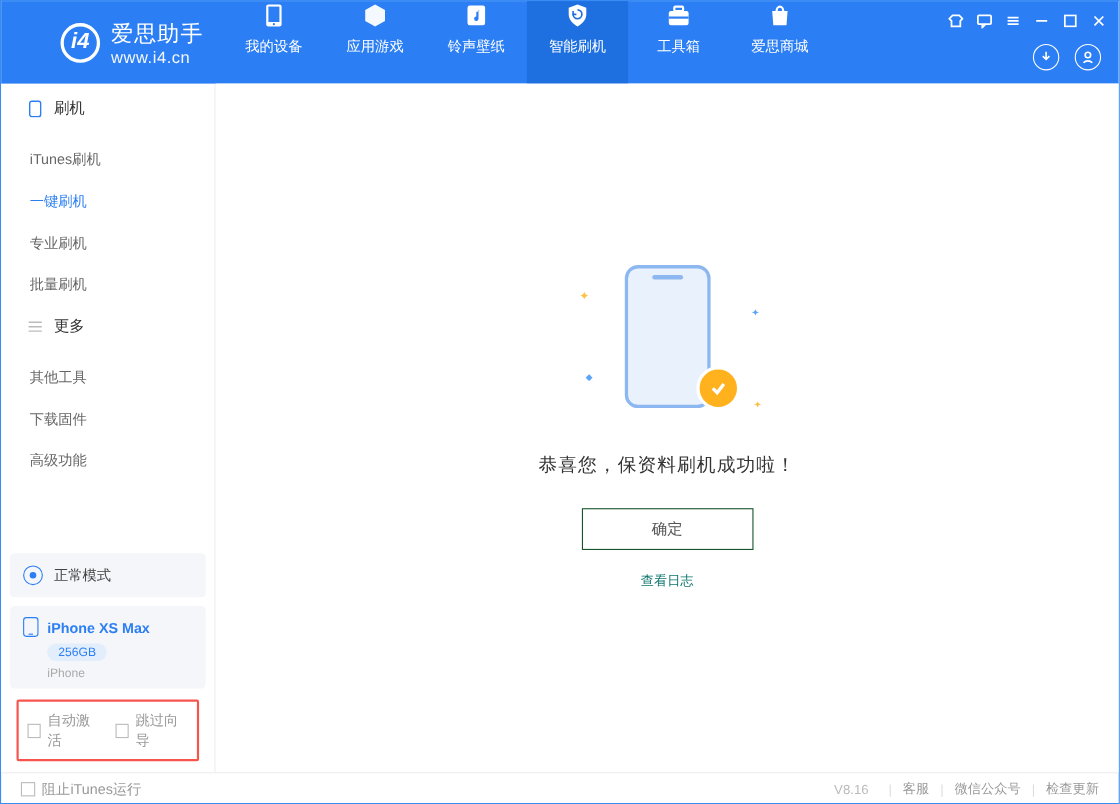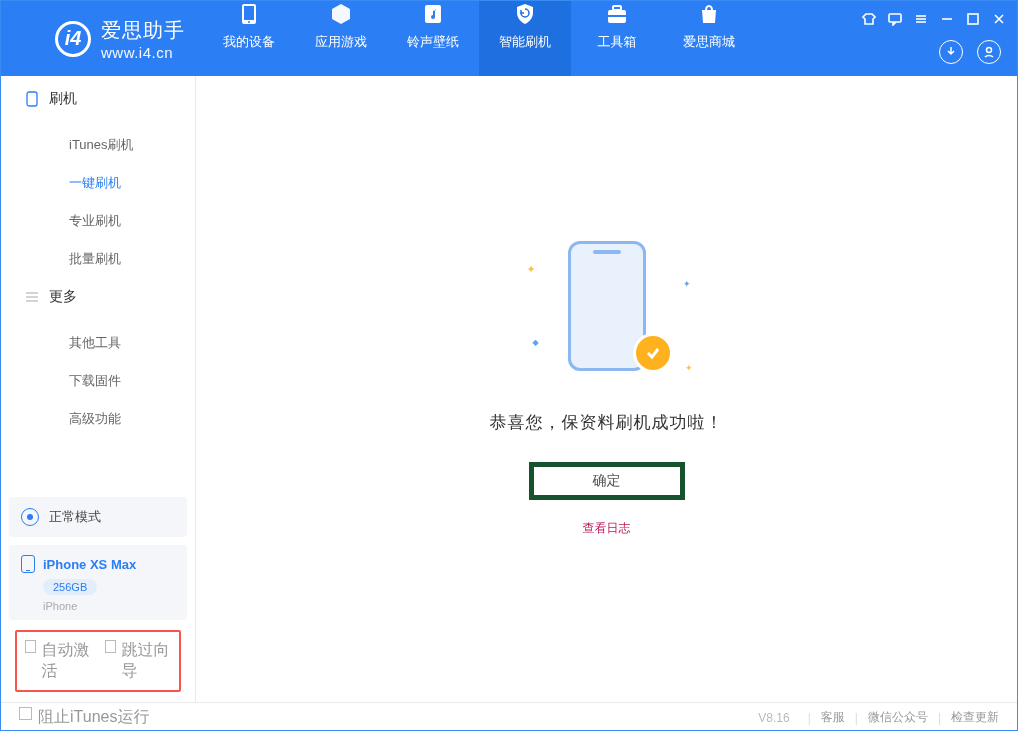--- a/index.html
+++ b/index.html
@@ -28,55 +28,55 @@
     .hc svg { stroke: #fff; fill: none; }
     
     
     .body { display: flex; height: 626px; }
     
     
     .sidebar { width: 195px; background: #fff; border-right: 1px solid #eaeaea; display: flex; flex-direction: column; }
     .sb-top { flex: 1; overflow: auto; padding-top: 14px; }
     .sb-group-header { display: flex; align-items: flex-start; height: 36px; padding-left: 22px; font-size: 14px; color: #333; font-weight: 500; }
     .sb-group-header .gicon { width: 18px; height: 18px; margin-right: 8px; display: flex; align-items: center; justify-content: center; }
-    .sb-item { height: 38px; display: flex; align-items: center; padding-left: 68px; font-size: 13px; color: #666; cursor: pointer; }
+    .sb-item { height: 38px; display: flex; align-items: center; padding-left: 26px; font-size: 13px; color: #666; cursor: pointer; }
     .sb-item.active { color: #2b7ef3; }
     
     .sb-bottom { padding: 6px 8px 8px 8px; }
     .mode-card { background: #f4f6fa; border-radius: 4px; height: 40px; display: flex; align-items: center; padding-left: 12px; font-size: 13px; color: #444; margin-bottom: 8px; }
     .mode-card .micon { width: 18px; height: 18px; margin-right: 10px; border: 1.5px solid #2b7ef3; border-radius: 50%; display: flex; align-items: center; justify-content: center; position: relative; }
     .mode-card .micon::after { content: ""; width: 6px; height: 6px; background: #2b7ef3; border-radius: 50%; }
     
     .device-card { background: #f4f6fa; border-radius: 4px; padding: 10px 12px 8px 12px; }
     .device-card .row1 { display: flex; align-items: center; font-size: 13px; color: #2b7ef3; font-weight: 600; }
     .device-card .dicon { width: 14px; height: 18px; border: 1.5px solid #2b7ef3; border-radius: 3px; margin-right: 8px; position: relative; }
     .device-card .dicon::after { content: ""; position: absolute; bottom: 1px; left: 50%; transform: translateX(-50%); width: 4px; height: 1.5px; background: #2b7ef3; }
     .device-card .storage { display: inline-block; margin-top: 6px; margin-left: 22px; font-size: 11px; color: #2b7ef3; background: #e3eefc; border-radius: 10px; padding: 2px 10px; }
     .device-card .devtype { margin-left: 22px; margin-top: 5px; font-size: 11px; color: #aaa; }
     
     .checkbox-row { border: 2px solid #f7544e; border-radius: 2px; margin: 10px 6px 2px 6px; padding: 8px 8px; display: flex; gap: 14px; align-items: center; }
-    .cbx { display: flex; font-size: 16px; color: #999; cursor: pointer; }
+    .cbx { display: flex; align-items: center; font-size: 13px; color: #999; cursor: pointer; }
     .cbx .box { width: 13px; height: 13px; border: 1px solid #bbb; margin-right: 6px; }
     
     
     .main { flex: 1; background: #fff; display: flex; flex-direction: column; align-items: center; justify-content: center; position: relative; }
     .phone-illustration { position: relative; width: 120px; height: 140px; margin-bottom: 30px; }
     .phone { width: 78px; height: 130px; border: 3px solid #8db7f0; border-radius: 12px; background: #e9f1fc; position: absolute; left: 50%; transform: translateX(-50%); top: 0; }
     .phone::before { content: ""; position: absolute; top: 6px; left: 50%; transform: translateX(-50%); width: 28px; height: 4px; background: #8db7f0; border-radius: 3px; }
     .check-badge { position: absolute; right: -6px; bottom: 8px; width: 40px; height: 40px; border-radius: 50%; background: #ffb21e; display: flex; align-items: center; justify-content: center; border: 3px solid #fff; }
     .check-badge svg { stroke: #fff; fill: none; stroke-width: 3; }
     .spark { position: absolute; font-size: 11px; }
     .spark.s1 { left: -20px; top: 22px; color: #ffc04a; }
     .spark.s2 { right: -24px; top: 38px; color: #5aa5f7; font-size: 9px; }
     .spark.s3 { left: -14px; bottom: 34px; color: #5aa5f7; font-size: 8px; }
     .spark.s4 { right: -26px; bottom: 8px; color: #ffc04a; font-size: 9px; }
     
     .success-msg { font-size: 17px; color: #333; margin-bottom: 28px; letter-spacing: 1px; }
-    .ok-btn { width: 156px; height: 38px; border: 5px solid #14532d; background: #fff; font-size: 14px; color: #555; cursor: pointer; margin-bottom: 20px; }
-    .view-log { font-size: 12px; color: #be185d; cursor: pointer; text-decoration: none; }
+    .ok-btn { width: 156px; height: 38px; border: 1px solid #14532d; background: #fff; font-size: 14px; color: #555; cursor: pointer; margin-bottom: 20px; }
+    .view-log { font-size: 12px; color: #0f766e; cursor: pointer; text-decoration: none; }
     
     
     .footer { height: 30px; border-top: 1px solid #eaeaea; display: flex; align-items: center; padding: 0 18px; font-size: 12px; color: #999; }
     .footer .cbx { color: #999; }
     .footer-right { margin-left: auto; display: flex; align-items: center; gap: 10px; }
     .footer-right .ver { color: #bbb; margin-right: 8px; }
     .footer-right .flink { color: #999; cursor: pointer; }
     .footer-right .sep { color: #ddd; }
   </style>
 </head>

